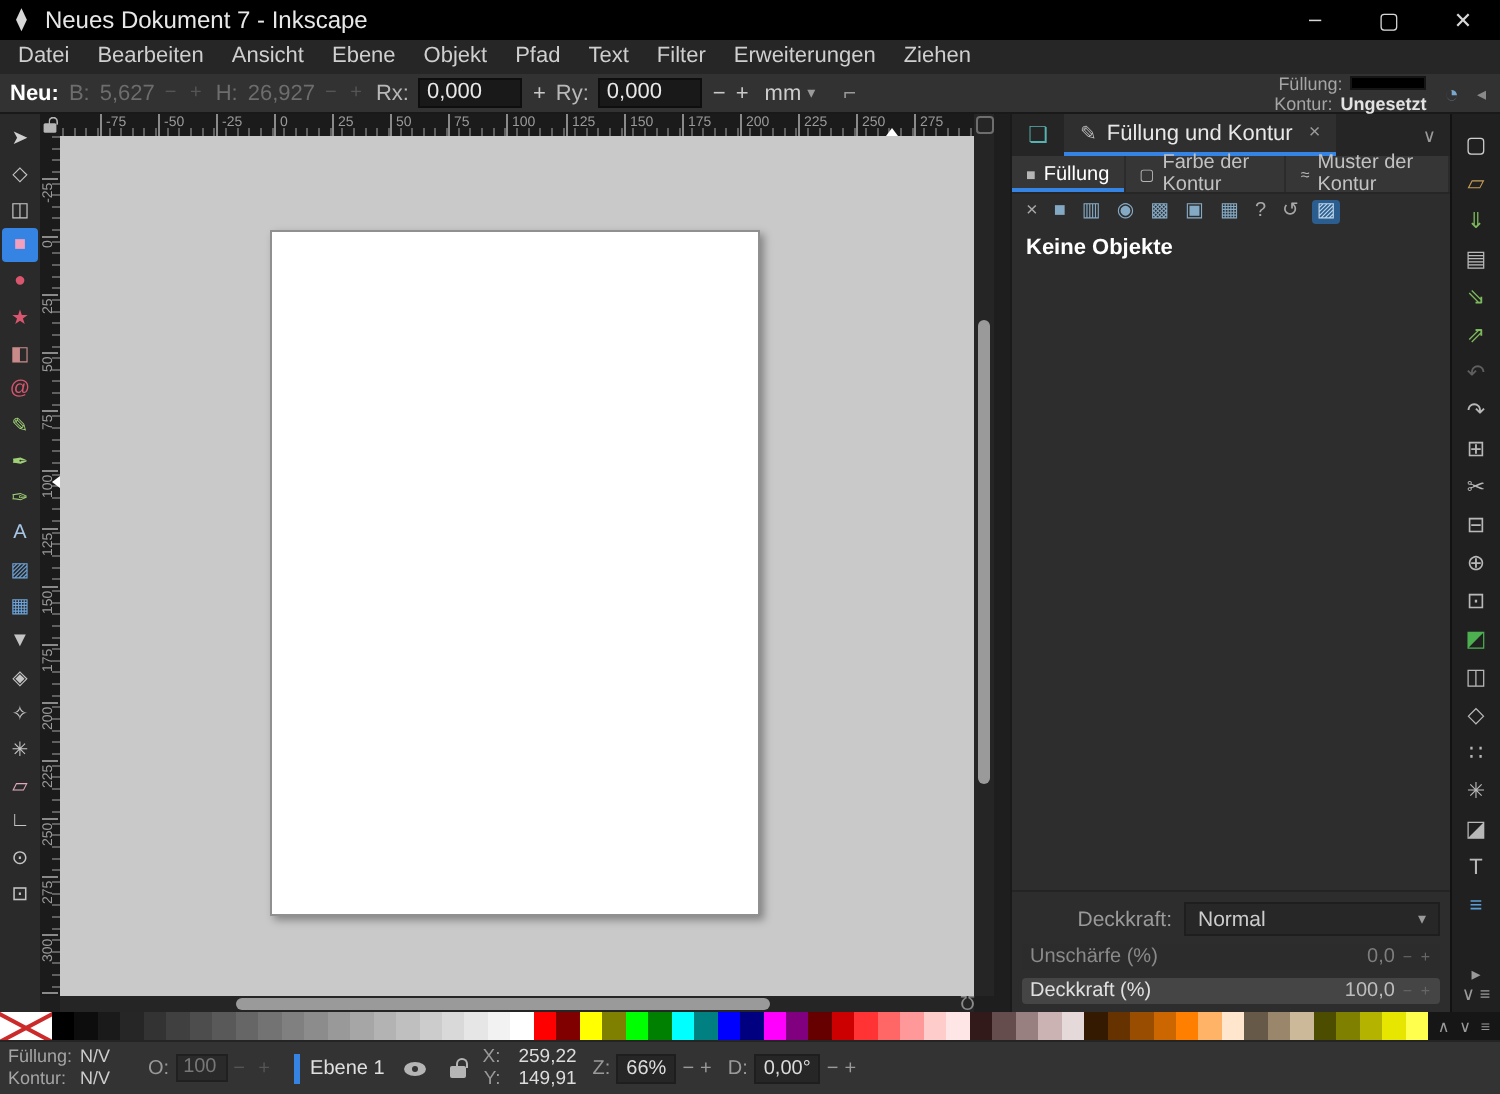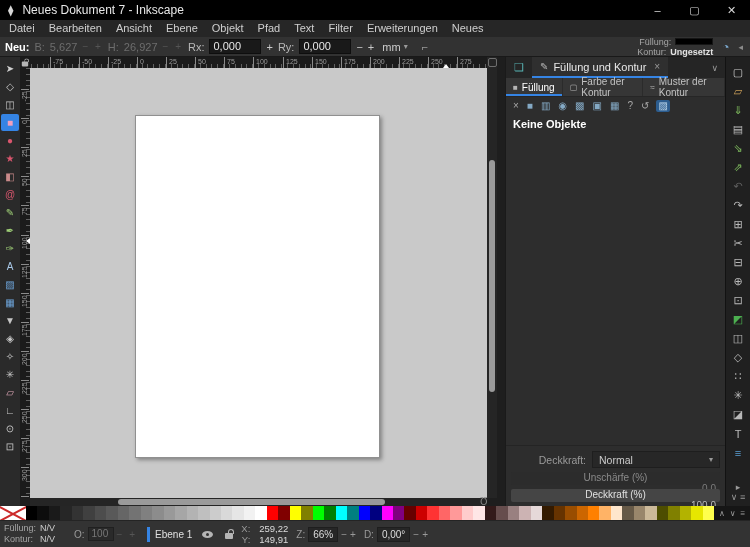--- a/index.html
+++ b/index.html
@@ -114,21 +114,21 @@
   .fbtn.hl{background:#2c5d8f;color:#bcd6ea;padding:0 2px;}
   .no-objects{padding:3px 7px;font-size:11px;font-weight:bold;color:#fff;}
   .dock-bottom{position:absolute;left:0;bottom:0;width:100%;padding:5px 5px 4px 5px;
     border-top:1px solid #242424;}
   .blend-row{display:flex;align-items:center;justify-content:flex-end;gap:6px;}
   .blend-label{color:#9a9a9a;font-size:10.5px;}
   .blend-dd{display:flex;align-items:center;width:128px;height:17px;background:#272727;
     border:1px solid #1e1e1e;padding:0 6px;font-size:10.5px;color:#ccc;}
   .blend-dd .dd-arrow{margin-left:auto;}
   .slider{position:relative;display:flex;align-items:center;height:13px;margin-top:4px;
-    border-radius:2px;padding:0 4px;font-size:10px;flex-direction:column;}
+    border-radius:2px;padding:0 4px;font-size:10px;}
   .slider.blur{background:#2c2c2c;color:#8a8a8a;}
   .slider.opacity{background:#454545;color:#e0e0e0;}
   .sl-val{margin-left:auto;}
   .slider.blur .sl-val{color:#7d7d7d;}
   .slider.opacity .sl-val{color:#bdbdbd;}
   .sl-sp{color:#666;font-size:8px;margin-left:4px;letter-spacing:1px;}
 
   
   .cmdbar{position:absolute;left:725px;top:57px;width:25px;height:449px;background:#202020;
     border-left:1px solid #121212;display:flex;flex-direction:column;align-items:center;
@@ -199,21 +199,21 @@
   <div class="menubar">
       <span class="menu-item">Datei</span>
       <span class="menu-item">Bearbeiten</span>
       <span class="menu-item">Ansicht</span>
       <span class="menu-item">Ebene</span>
       <span class="menu-item">Objekt</span>
       <span class="menu-item">Pfad</span>
       <span class="menu-item">Text</span>
       <span class="menu-item">Filter</span>
       <span class="menu-item">Erweiterungen</span>
-      <span class="menu-item">Neues</span>
+      <span class="menu-item">Ziehen</span>
     </div>
 
   <div class="toolbar">
     <span class="tb-bold">Neu:</span>
     <span class="dim">B:</span>
     <span class="dim">5,627</span>
     <span class="dim2">− +</span>
     <span class="dim">H:</span>
     <span class="dim">26,927</span>
     <span class="dim2">− +</span>

